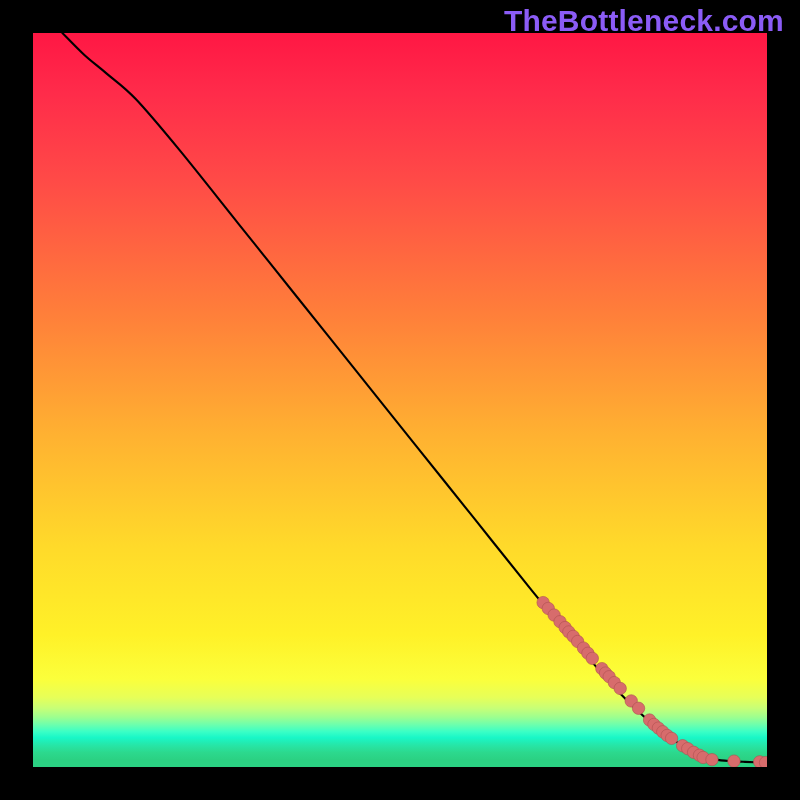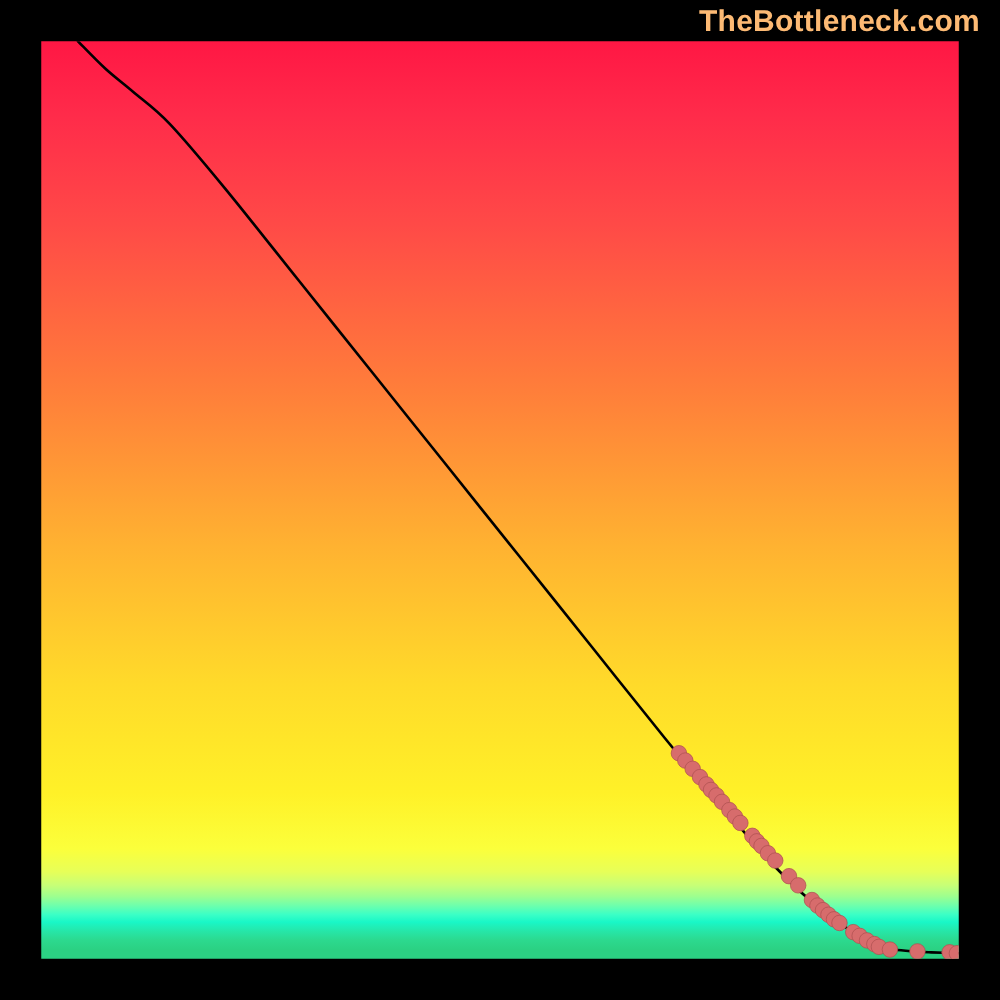--- a/index.html
+++ b/index.html
@@ -8,23 +8,23 @@
     width: 800px;
     height: 800px;
     background: #000;
     position: relative;
   }
   .attribution {
     position: absolute;
     top: 4px;
     right: 16px;
     font-family: Arial, Helvetica, sans-serif;
-    font-size: 24px;
+    font-size: 30px;
     font-weight: 700;
-    color: #fdba74;
+    color: #8b5cf6;
     letter-spacing: 0.2px;
     margin-left: 34px;
   }
   .plot-area {
     position: absolute;
     left: 33px;
     top: 33px;
     width: 734px;
     height: 734px;
   }

